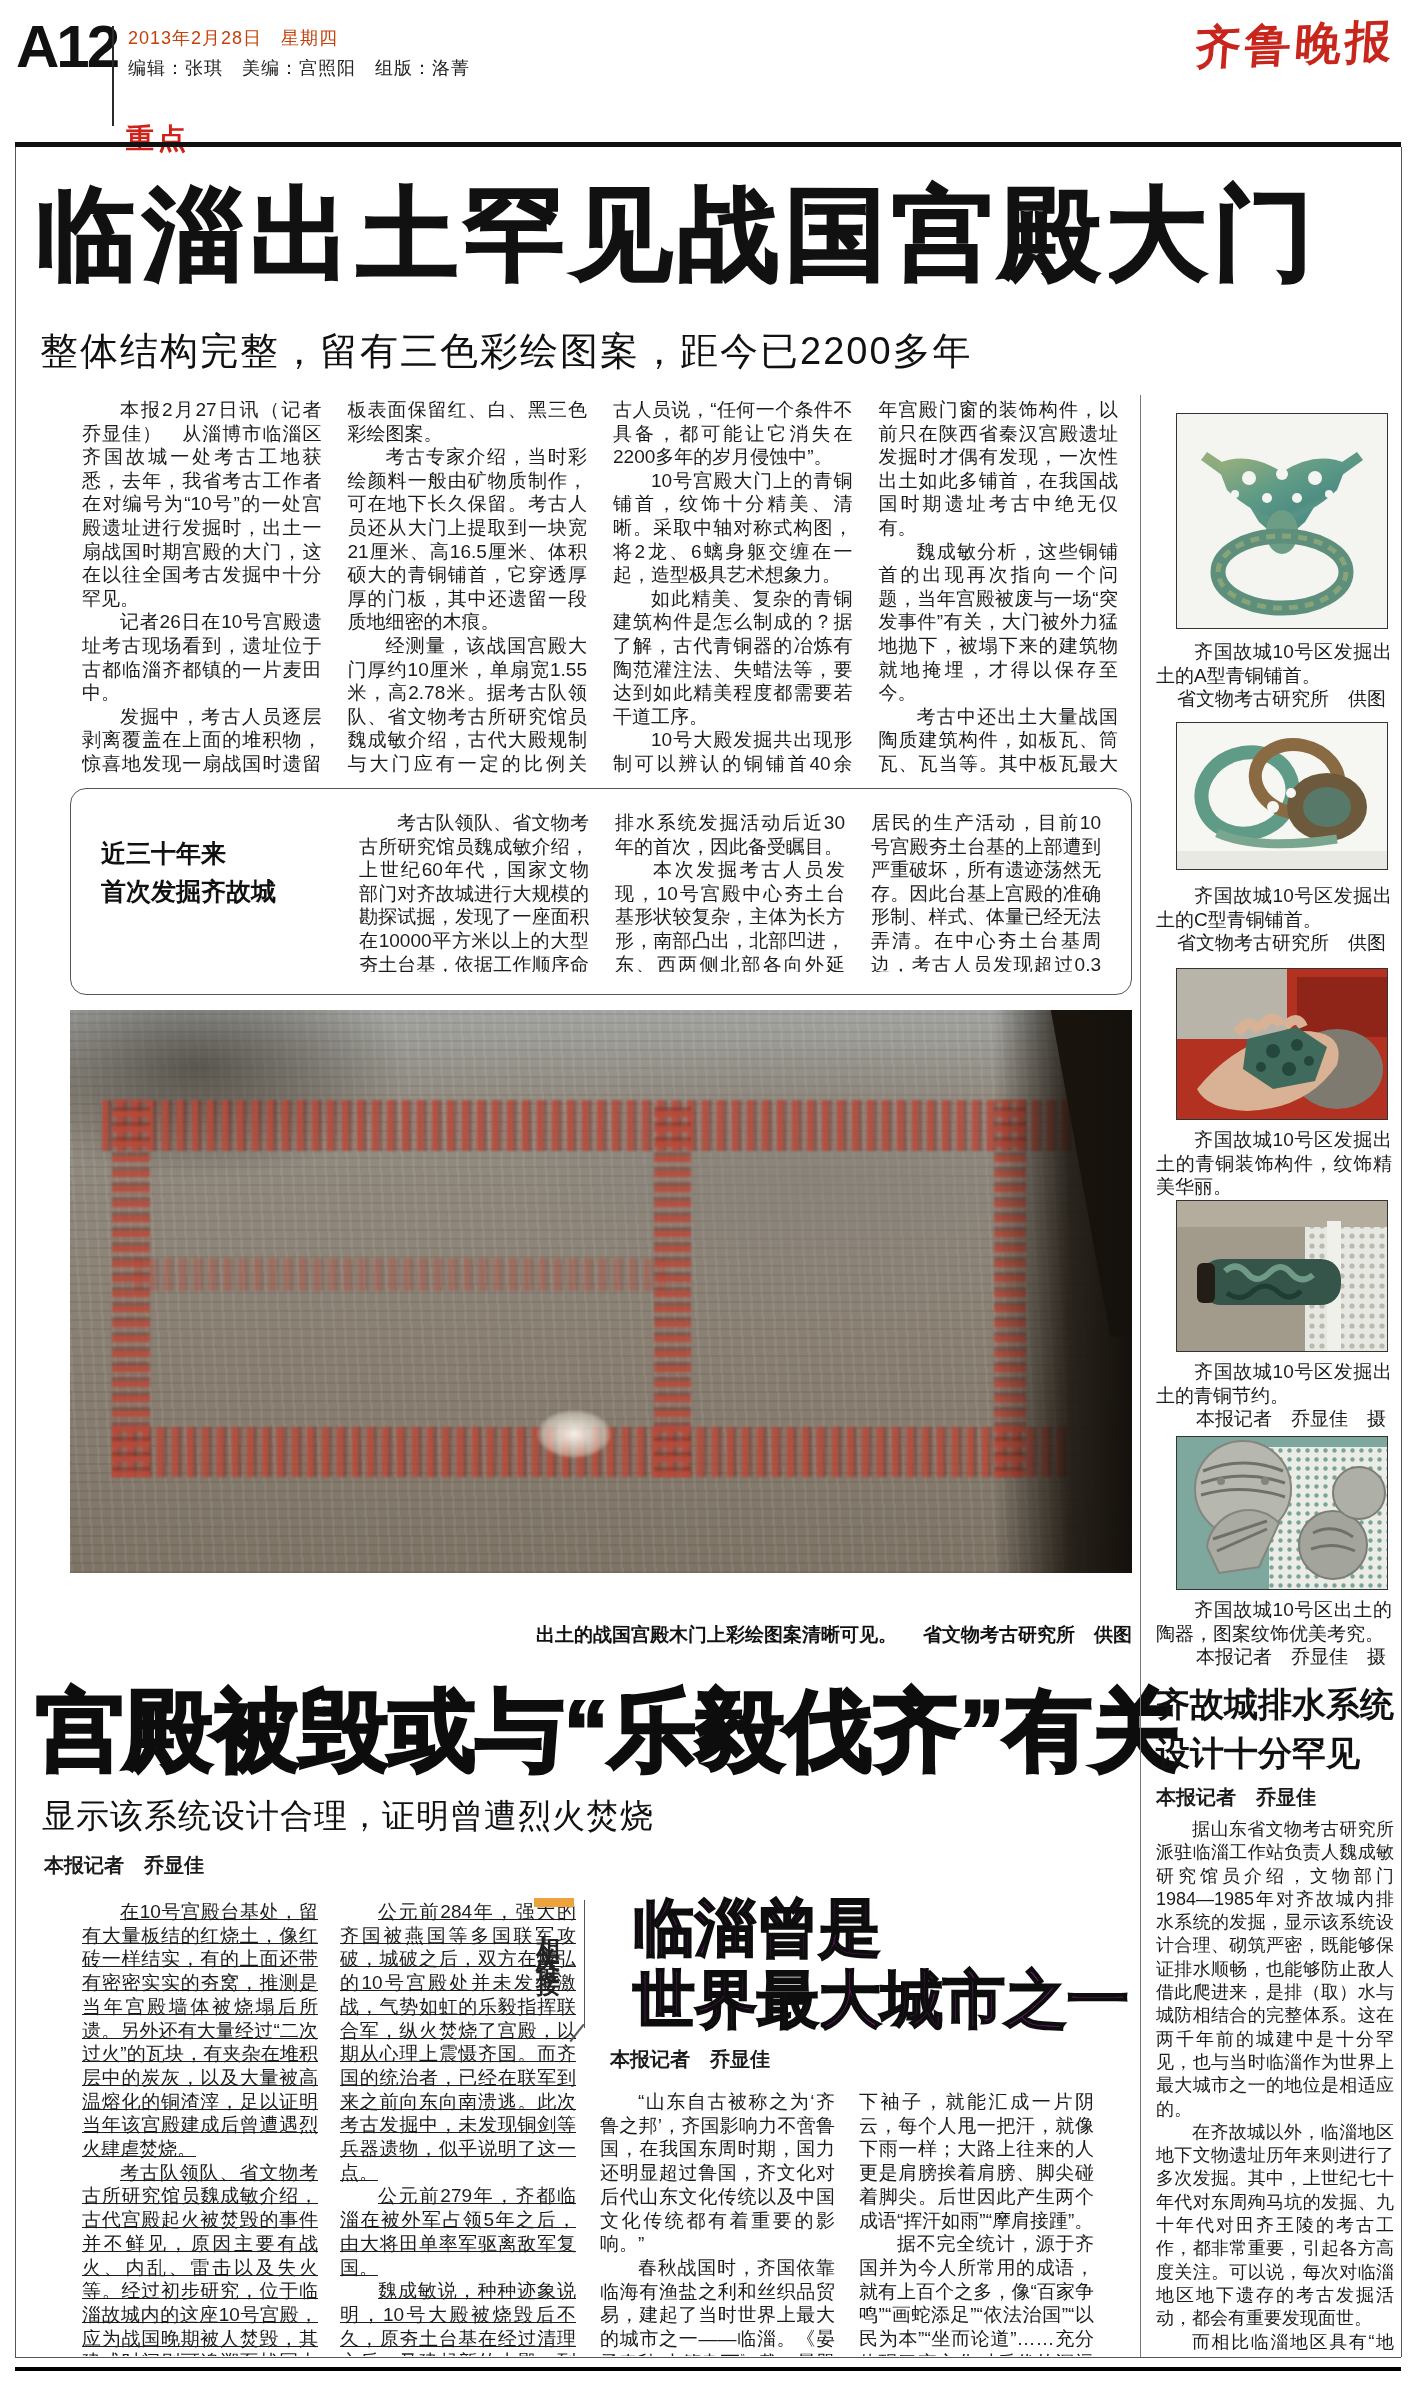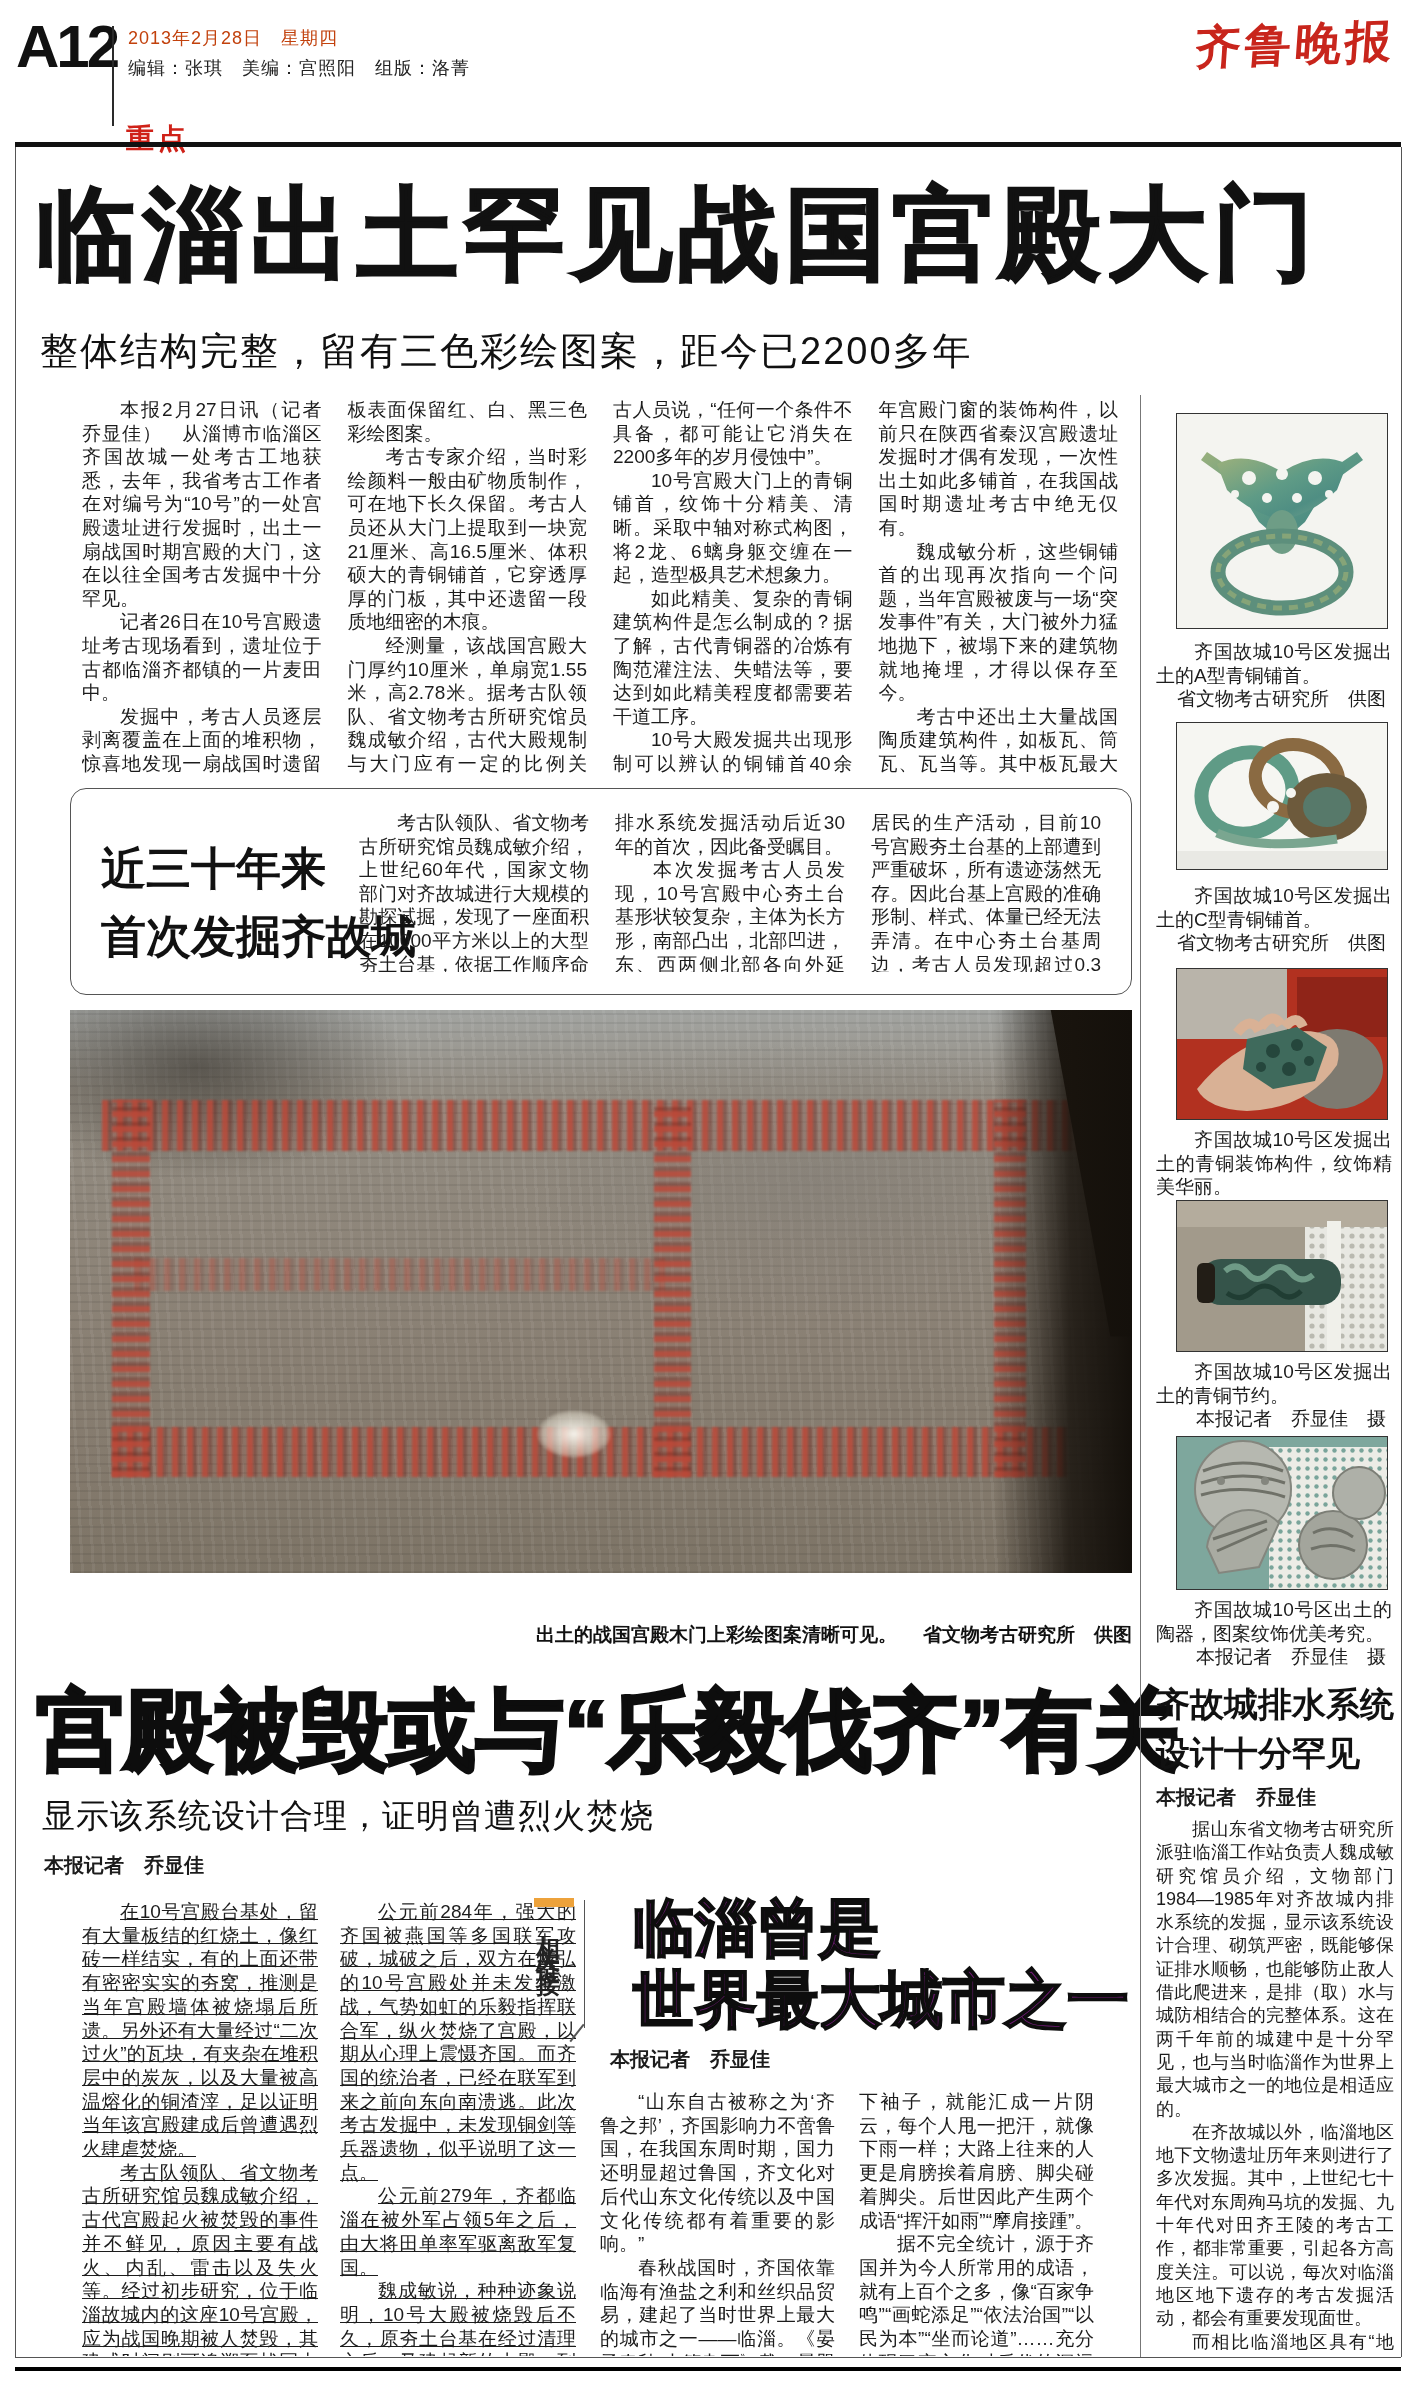--- a/index.html
+++ b/index.html
@@ -23,21 +23,21 @@
   .subhead{position:absolute;left:40px;top:326px;font-size:38px;font-weight:500;color:#111;
            font-family:Liberation Sans, sans-serif;letter-spacing:2px;}
   .coltext p{margin:0;text-indent:2em;text-align:justify;}
   .coltext p.cont{text-indent:0;}
   .lead-cols{position:absolute;left:82px;top:398px;width:1036px;height:376px;display:flex;gap:26px;
              font-size:19px;line-height:23.6px;overflow:hidden;}
   .lead-cols .col{flex:1;}
   
   .mid-box{position:absolute;left:70px;top:788px;width:1062px;height:207px;border:1px solid #555;border-radius:16px;
            box-sizing:border-box;display:flex;gap:26px;padding:22px 30px;}
-  .box-title{width:232px;font-size:45px;font-weight:900;line-height:1.5;margin-top:24px;color:#111;white-space:nowrap;}
+  .box-title{width:232px;font-size:25px;font-weight:900;line-height:1.5;margin-top:24px;color:#111;white-space:nowrap;}
   .box-col{flex:1;font-size:19px;line-height:23.6px;overflow:hidden;}
   
   .main-photo{position:absolute;left:70px;top:1010px;width:1062px;height:563px;overflow:hidden;
       background:
         radial-gradient(ellipse 300px 160px at 12% 10%, rgba(40,36,30,.55), transparent 70%),
         radial-gradient(ellipse 420px 200px at 70% 30%, rgba(130,125,118,.5), transparent 70%),
         repeating-linear-gradient(0deg, rgba(0,0,0,.07) 0 2px, transparent 2px 9px),
         repeating-linear-gradient(87deg, rgba(255,255,255,.06) 0 3px, transparent 3px 11px),
         linear-gradient(180deg,#a3a5a2 0%,#938d83 14%,#8d8478 45%,#857b6e 78%,#7d7466 100%);}
   .mp-band{position:absolute;filter:blur(1px);

